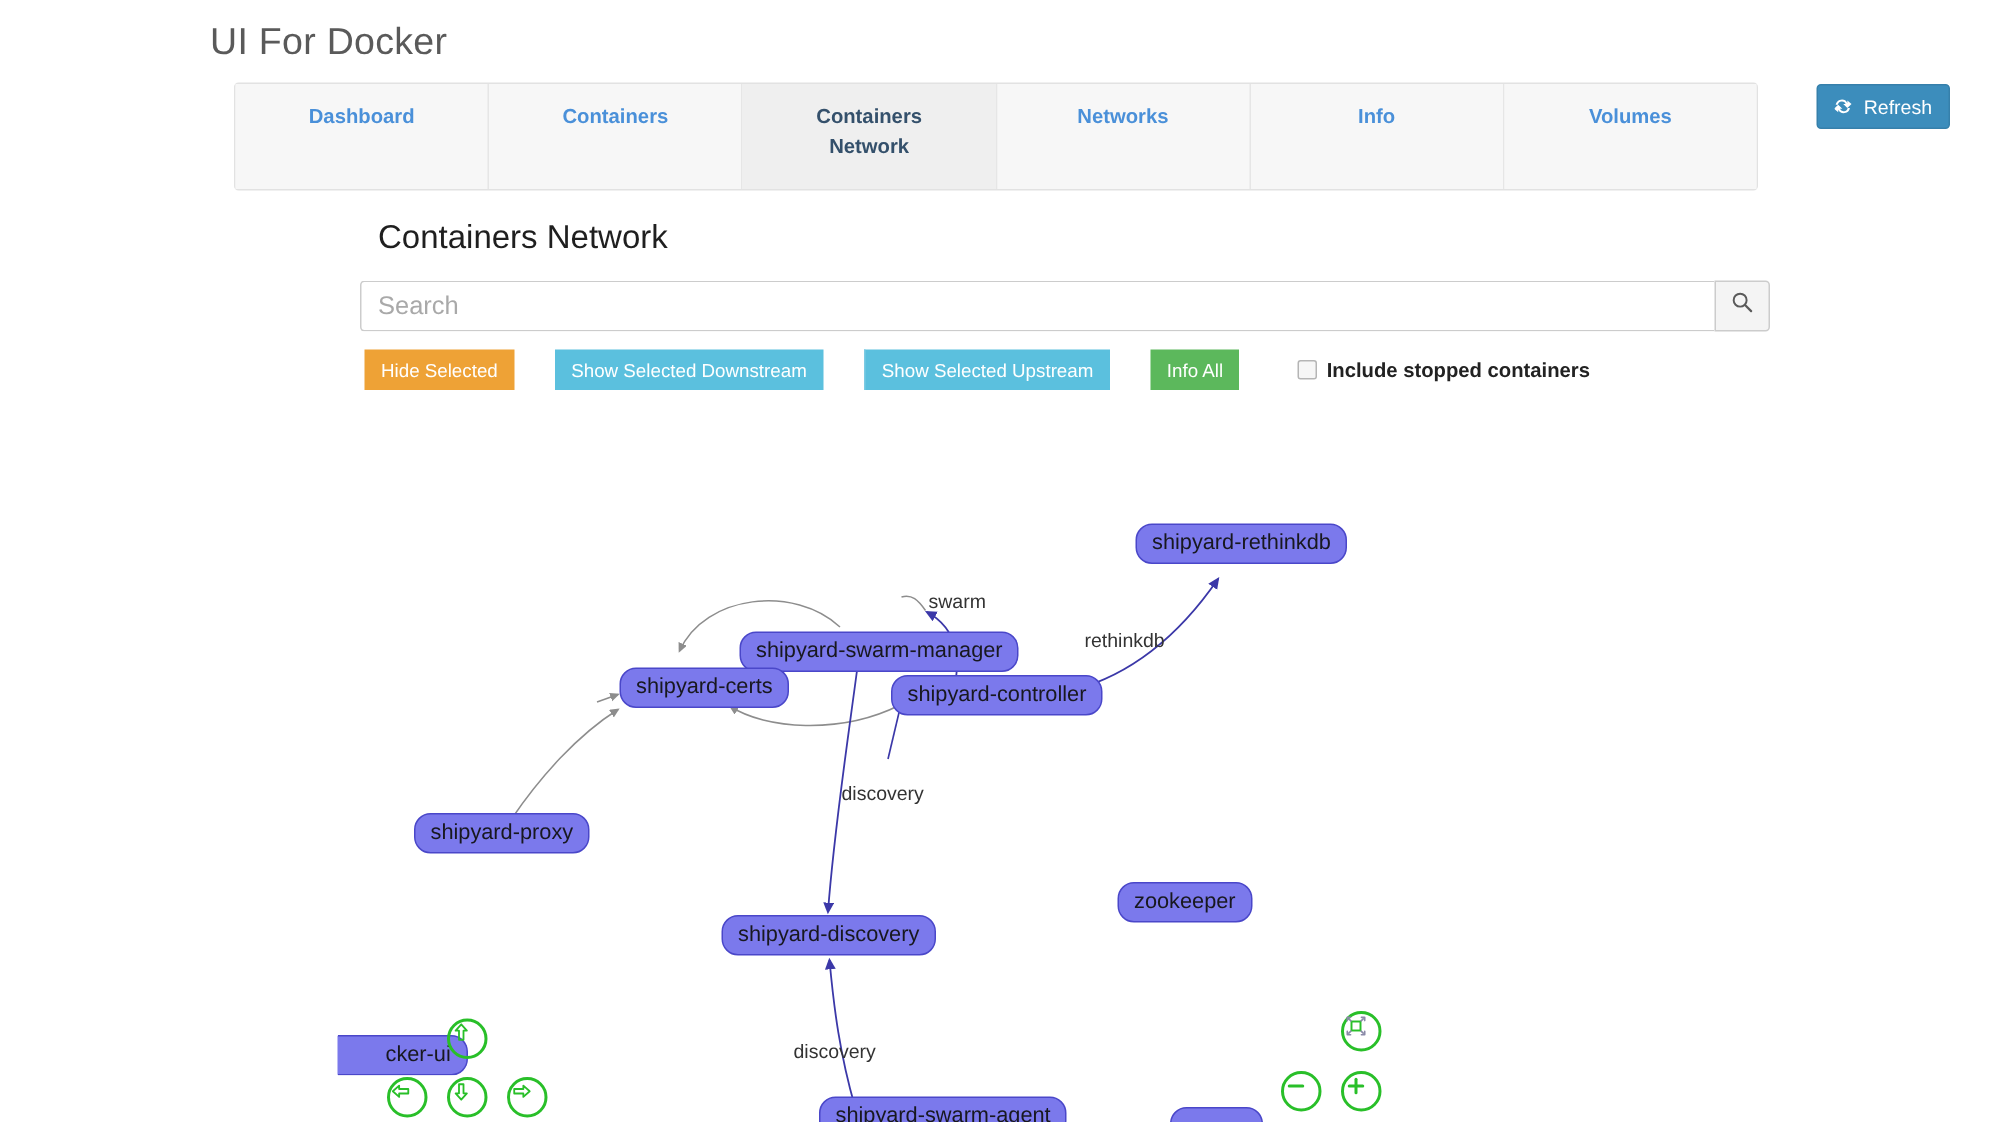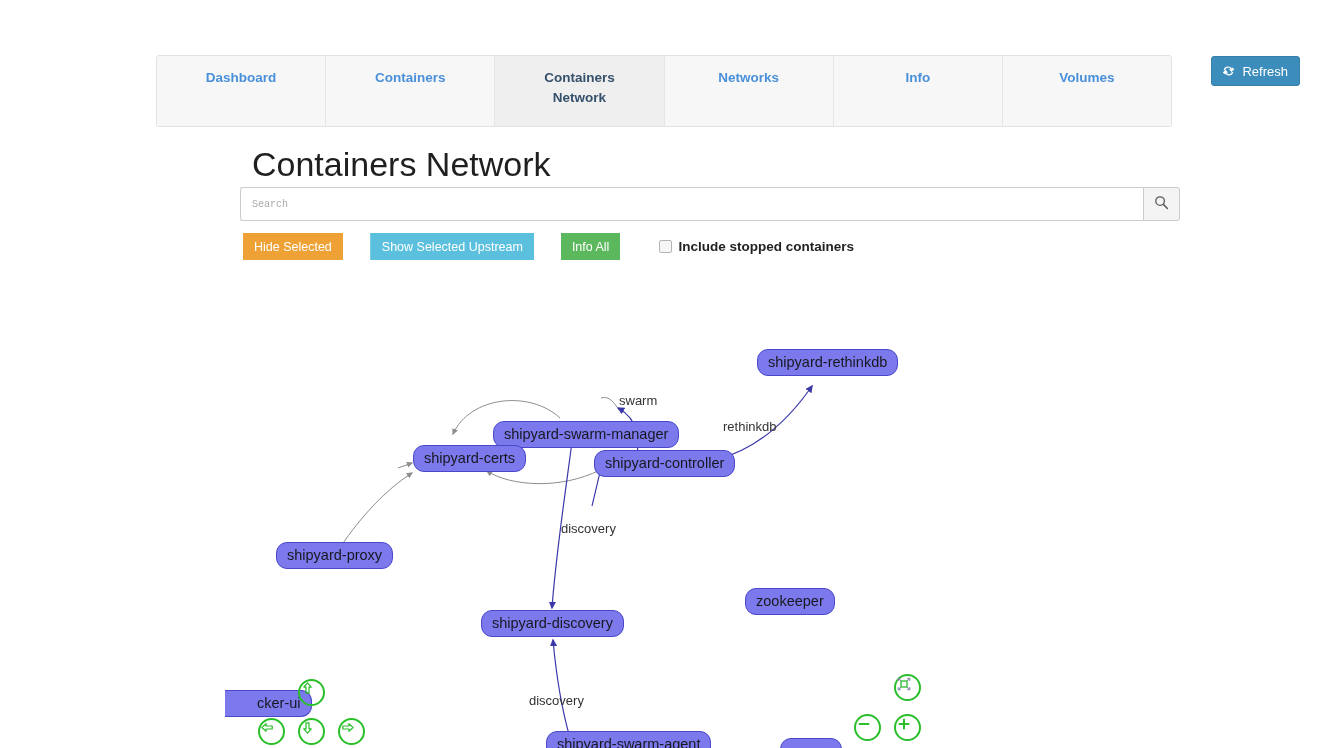--- a/index.html
+++ b/index.html
@@ -70,43 +70,43 @@
     gap: 6px;
     padding: 0 11px;
     cursor: pointer;
   }
   .refresh-btn svg { display:block; }
 
   
   .page-title {
     position: absolute;
     left: 252px; top: 145px;
-    font-size: 34px;
+    font-size: 22px;
     color: #1f1f1f;
     font-weight: normal;
   }
 
   
   .search-wrap {
     position: absolute;
     left: 240px; top: 187px;
     width: 940px; height: 34px;
     display: flex;
   }
   .search-input {
     flex: 1;
     border: 1px solid #cccccc;
     border-right: none;
     border-radius: 3px 0 0 3px;
     padding: 0 11px;
-    font-size: 10px;
+    font-size: 17px;
     color: #555;
     outline: none;
     background: #fff;
-    font-family: Liberation Mono, monospace;
+    font-family: Liberation Sans, sans-serif;
   }
   .search-input::placeholder { color: #a9a9a9; }
   .search-btn {
     width: 37px;
     background: #f4f4f4;
     border: 1px solid #cccccc;
     border-radius: 0 3px 3px 0;
     display: flex; align-items: center; justify-content: center;
     cursor: pointer;
   }
@@ -207,20 +207,21 @@
     color: #e3e3e3;
     letter-spacing: 0.5px;
     user-select: none;
   }
 </style>
 </head>
 <body>
 
 <div id="root">
 
+  <div class="app-title">UI For Docker</div>
 
   <div class="tabbar">
     <div class="tab">
       <span><span>Dashboard</span></span>
     </div>
     <div class="tab">
       <span><span>Containers</span></span>
     </div>
     <div class="tab active">
       <span>
@@ -259,20 +260,23 @@
           <circle cx="6.5" cy="6.5" r="4.6" fill="none" stroke="#5a5a5a" stroke-width="1.4"></circle>
           <line x1="10" y1="10" x2="14.3" y2="14.3" stroke="#5a5a5a" stroke-width="1.6" stroke-linecap="round"></line>
         </svg>
       </span>
     </div>
   </div>
 
   <div class="filter-row">
     <div class="fbtn hide-sel">
       <span>Hide Selected</span>
+    </div>
+    <div class="fbtn down">
+      <span>Show Selected Downstream</span>
     </div>
     <div class="fbtn up">
       <span>Show Selected Upstream</span>
     </div>
     <div class="fbtn all">
       <span>Info All</span>
     </div>
     <label class="chk-wrap">
       <span class="chk-box"></span>
       <span class="chk-label">Include stopped containers</span>

